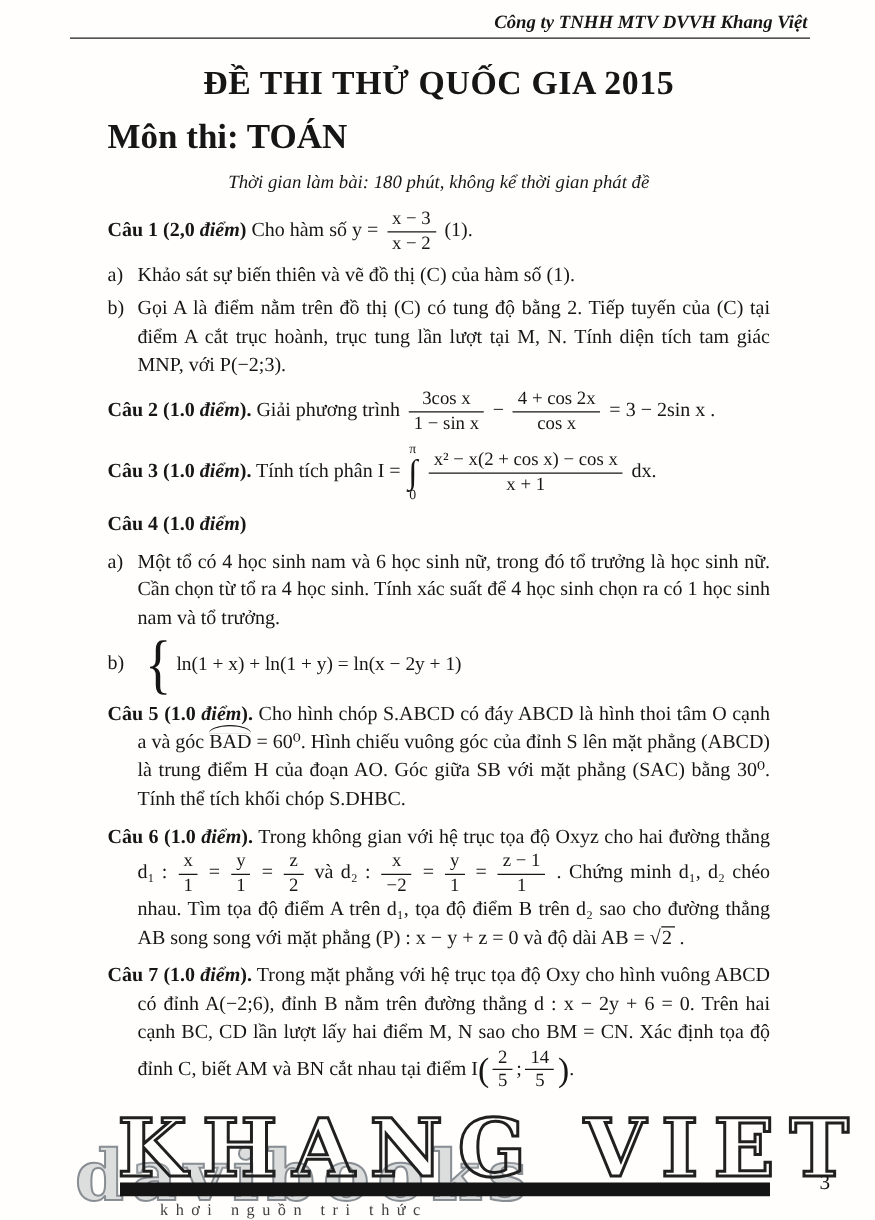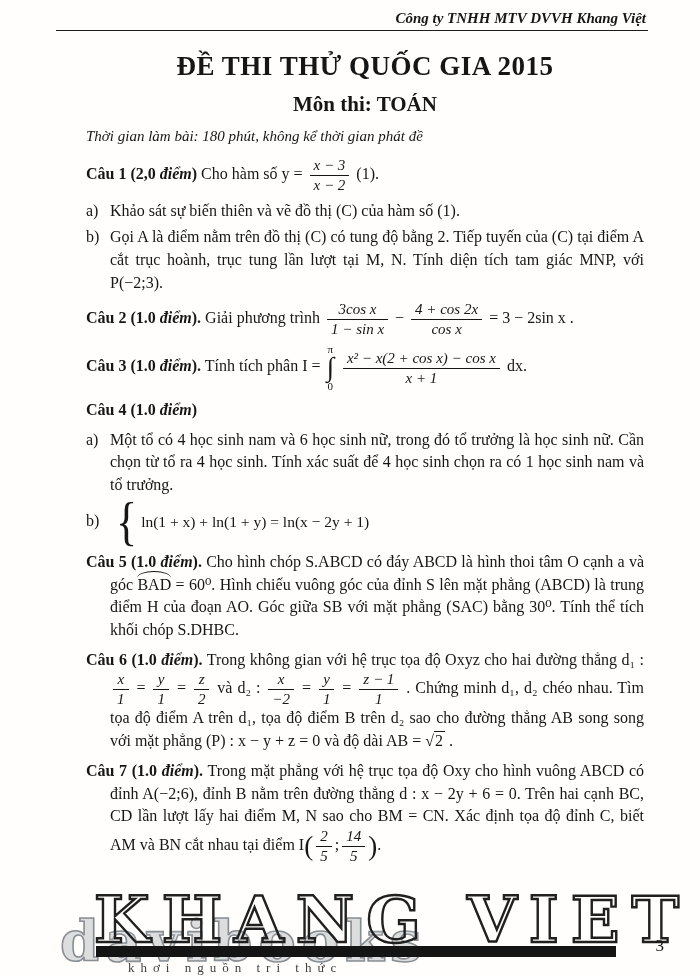--- a/index.html
+++ b/index.html
@@ -3,36 +3,36 @@
 <meta charset="utf-8">
 <style>
   html,body { margin:0; padding:0; background:#ffffff; }
   .page {
     position:relative; width:700px; height:976px; background:#fffefd;
     overflow:hidden; color:#161616;
     font-family:"Liberation Serif","DejaVu Serif",serif;
   }
   .scan-header { padding:10px 54px 0 86px; text-align:right; font-weight:bold; font-style:italic; font-size:15px; }
   .header-rule { margin:3px 52px 0 56px; border-bottom:1.6px solid #1d1d1d; height:0; }
-  .content { padding:0 56px 0 86px; font-size:16px; line-height:1.42; text-align:justify; }
+  .content { padding:0 84px 0 86px; font-size:16px; line-height:1.42; text-align:justify; }
   .title   { margin:16px 0 0; text-align:center; font-size:27px; letter-spacing:.5px; font-weight:bold; }
-  .subject { margin:5px 0 0;  text-align:center; font-size:21px; font-weight:bold; }
+  .subject { margin:5px 0 0;  text-align:left; font-size:28px; font-weight:bold; }
   .examno  { margin:20px 0 0; text-align:center; font-size:21px; font-weight:bold; }
-  .duration{ margin:6px 0 10px; font-style:italic; font-size:15px; }
+  .duration{ margin:6px 0 10px; text-align:center; font-style:italic; font-size:15px; }
 
   .q { margin:7px 0; }
   .hang { padding-left:24px; text-indent:-24px; }
   .qlabel { font-weight:bold; }
   .qlabel .em { font-style:italic; }
   .item { display:flex; margin:3px 0; }
   .item .marker { flex:0 0 24px; }
   .item .itext  { flex:1; text-align:justify; }
   .item-center { align-items:center; }
 
-  .frac { display:inline-block; vertical-align:middle; text-align:center; margin:0 3px; line-height:1.1; text-indent:0;font-style:italic; }
+  .frac { display:inline-block; vertical-align:middle; text-align:center; margin:0 3px; line-height:1.1; text-indent:0; }
   .frac .fn { display:block; padding:0 4px 1px; border-bottom:1.2px solid #161616; font-size:15px; }
   .frac .fd { display:block; padding:1px 4px 0; font-size:15px; }
 
   .intg { display:inline-flex; flex-direction:column; align-items:center; vertical-align:middle; line-height:1; margin:0 2px; text-indent:0; }
   .intg .lim  { font-size:11px; line-height:1; }
   .intg .sign { font-size:27px; line-height:.95; }
 
   .system { display:inline-flex; align-items:center; vertical-align:middle; text-indent:0; margin-left:6px; }
   .sys-brace { display:inline-block; font-size:44px; line-height:1; margin-right:4px; transform:scaleY(1.2); transform-origin:center; }
   .sys-eqs { display:inline-flex; flex-direction:row; row-gap:2px; font-size:15.5px; text-align:left; }

